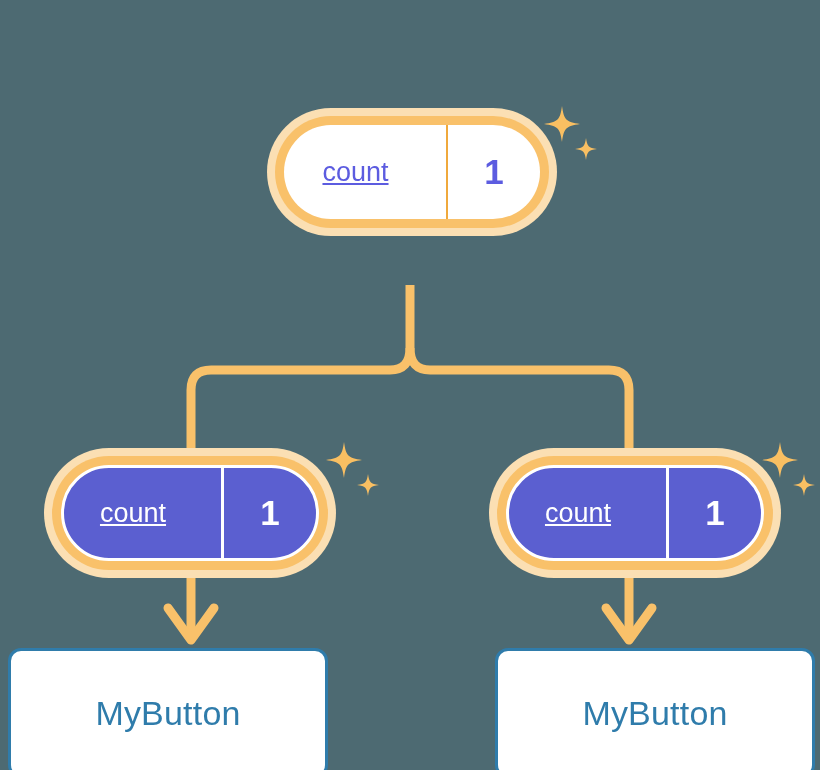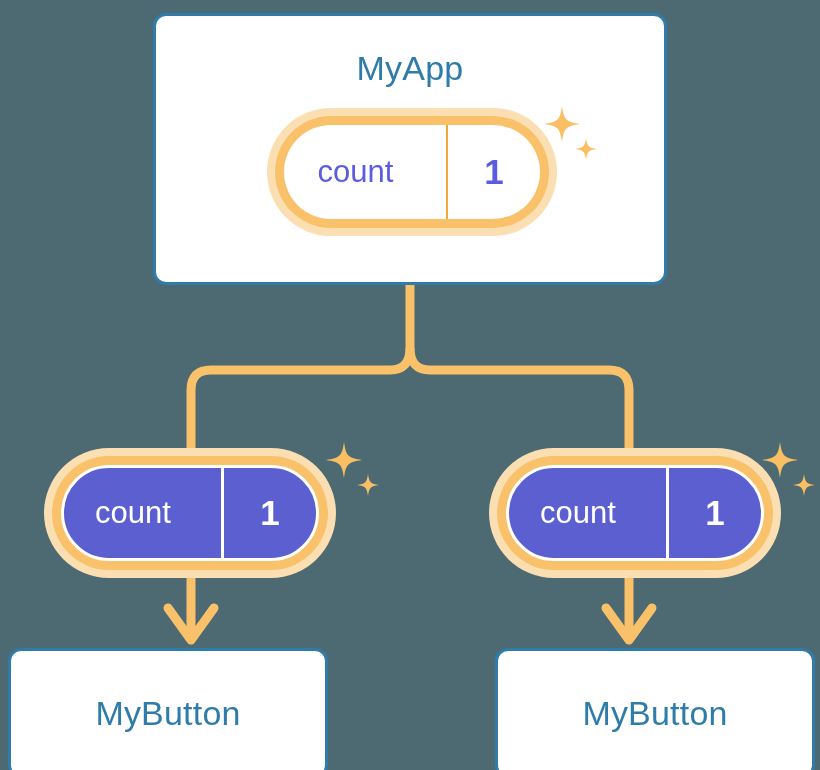--- a/index.html
+++ b/index.html
@@ -104,23 +104,24 @@
     overflow: hidden;
   }
   .pill-cell {
     display: flex;
     align-items: center;
     justify-content: center;
     white-space: nowrap;
   }
   .pill-key {
     flex: 1 1 auto;
-    font-size: 31px;
+    font-size: 27px;
     font-weight: 400;
     padding-right: 19px;
+    text-decoration: underline;
   }
   .pill-val {
     flex: 0 0 92px;
     font-size: 35px;
     font-weight: 700;
   }
 
   
   .pill-face.face-light {
     background: #ffffff;
@@ -165,23 +166,20 @@
 
     <path d="M410,348 Q410,370 430,370 L609,370 Q629,370 629,390 L629,452" fill="none" stroke="#f9c16a" stroke-width="9" stroke-linecap="butt"></path>
 
     <path d="M191,575 L191,640" fill="none" stroke="#f9c16a" stroke-width="9" stroke-linecap="butt"></path>
     <path d="M168,608 L191,640 L214,608" fill="none" stroke="#f9c16a" stroke-width="9" stroke-linecap="round" stroke-linejoin="round"></path>
 
     <path d="M629,575 L629,640" fill="none" stroke="#f9c16a" stroke-width="9" stroke-linecap="butt"></path>
     <path d="M606,608 L629,640 L652,608" fill="none" stroke="#f9c16a" stroke-width="9" stroke-linecap="round" stroke-linejoin="round"></path>
   </svg>
 
-  <div class="card" id="card-myapp">
-    <div class="card-title">MyApp</div>
-  </div>
 
   <div class="pill-wrap" id="pill-myapp">
     <div class="pill">
       <div class="pill-inner">
         <div class="pill-face face-light">
           <div class="pill-cell pill-key">count</div>
           <div class="pill-cell pill-val">1</div>
         </div>
       </div>
     </div>

